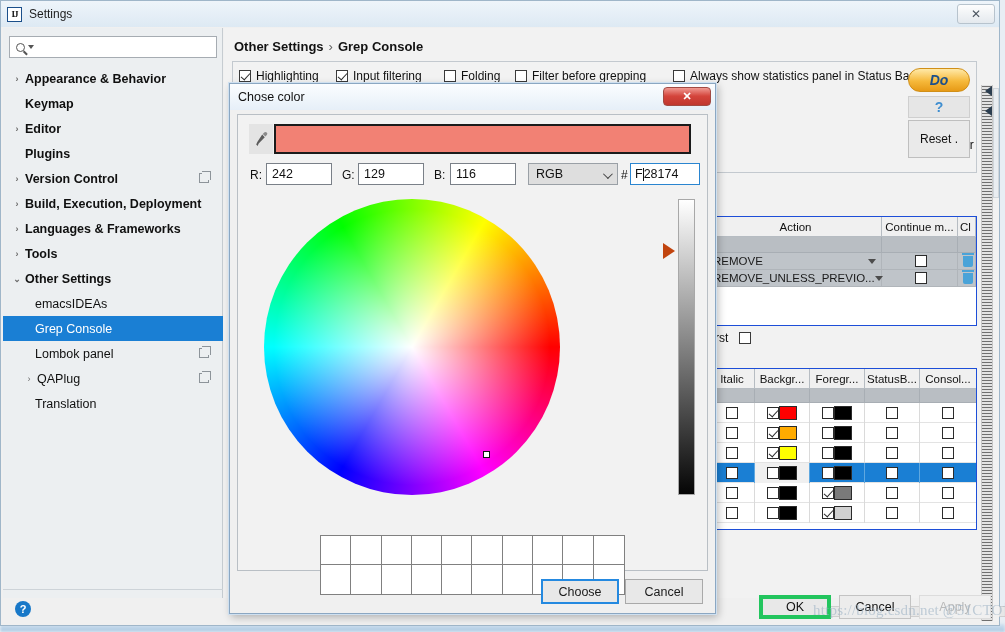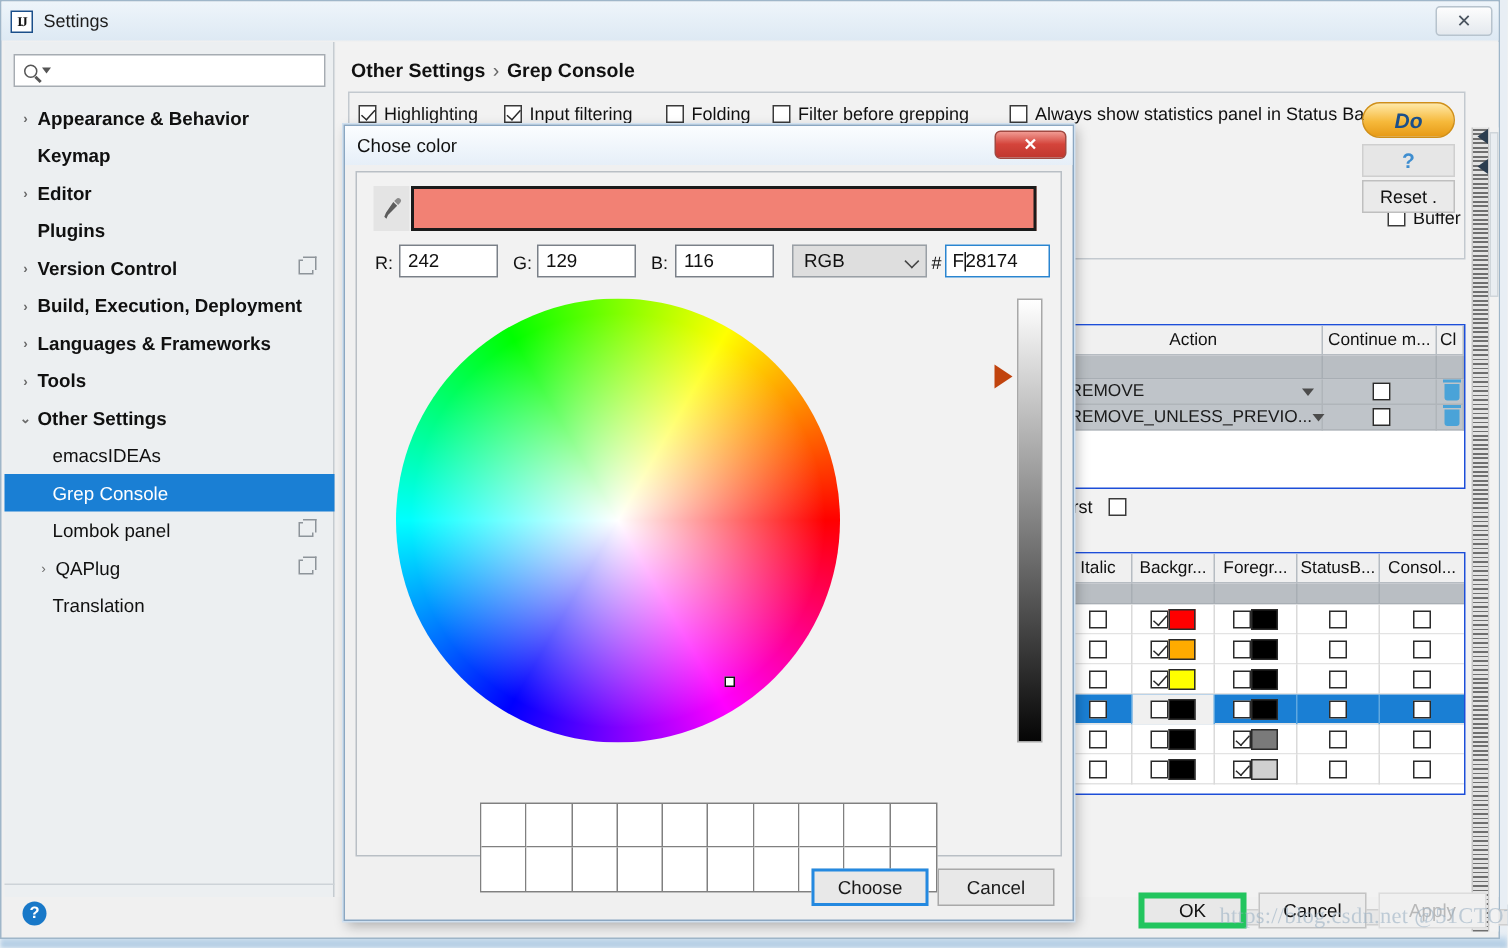--- a/index.html
+++ b/index.html
@@ -137,21 +137,21 @@
     border:1px solid #d08f18;
     display:flex;align-items:center;justify-content:center;
     font-style:italic;font-weight:bold;color:#1b4f8a;font-size:14px;overflow:hidden;
   }
   .qbtn {
     position:absolute; right:6px; top:34px; width:62px;height:22px;
     background:#e6e6e6;border:1px solid #cfcfcf;
     display:flex;align-items:center;justify-content:center;color:#3f8ed0;font-weight:bold;font-size:14px;
   }
   .resetbtn {
-    position:absolute; right:6px; top:58px; width:62px;height:22px;
+    position:absolute; right:6px; top:58px; width:62px;height:38px;
     background:#eaeaea;border:1px solid #bfbfbf;
     display:flex;align-items:center;justify-content:center;font-size:12px;color:#111;overflow:hidden;
   }
 
   
   .tbl { position:absolute; border:1px solid #1d4ed8; background:#fff; overflow:hidden;}
   .tbl-head { display:flex; height:20px; background:#f0f0f0; border-bottom:1px solid #b6bcc2; }
   .th { border-right:1px solid #b6bcc2; display:flex;align-items:center;justify-content:center;font-size:11.5px;color:#111;}
   .tbl-filter { display:flex; height:16px; background:#b9bec3; border-bottom:1px solid #a8aeb4; }
   .tf { border-right:1px solid #a8aeb4; }

